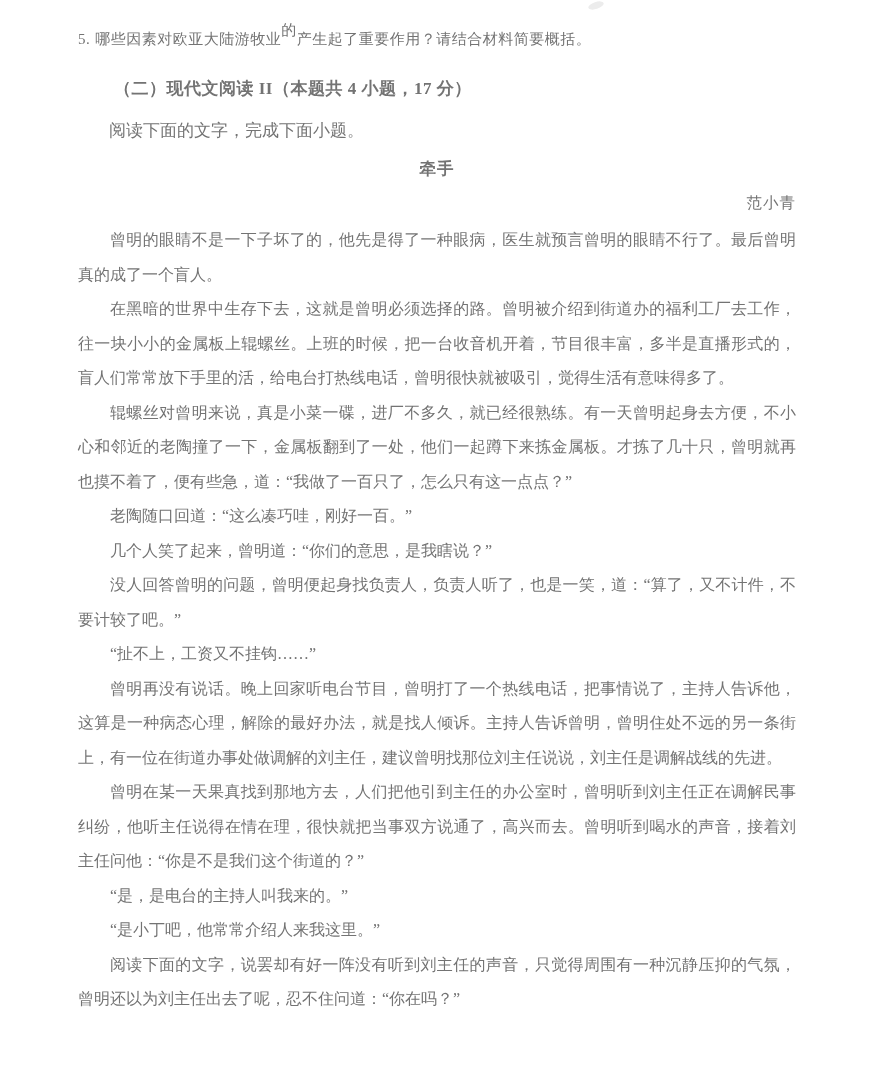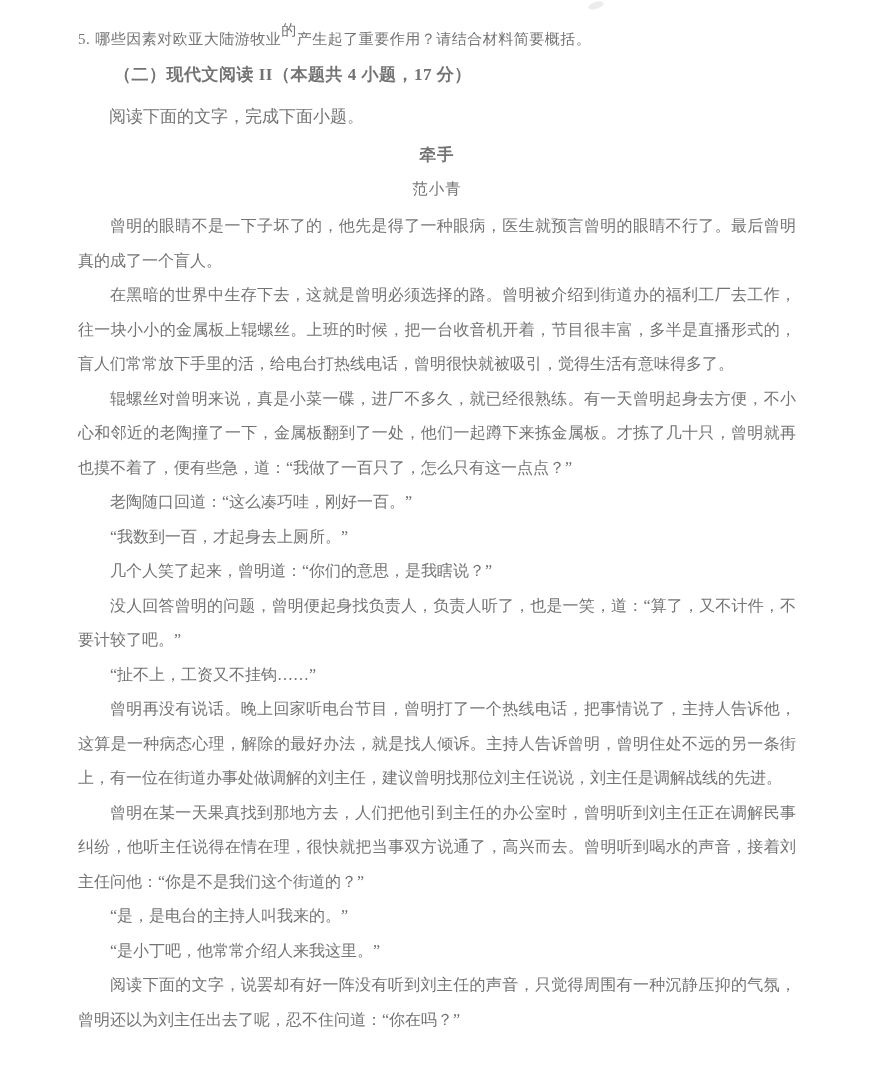--- a/index.html
+++ b/index.html
@@ -39,39 +39,39 @@
   }
   .question .sup {
     position: relative;
     top: -9px;
     display: inline-block;
   }
   .section-heading {
     font-size: 17px;
     font-weight: bold;
     line-height: 26px;
-    margin: 12px 0 0 36px;
+    margin: 26px 0 0 36px;
     letter-spacing: 0.5px;
   }
   .instruction {
     font-size: 17px;
     line-height: 24px;
     margin-top: 17px;
     text-indent: 31px;
   }
   .passage-title {
     text-align: center;
     font-weight: bold;
     font-size: 16.5px;
     line-height: 24px;
     margin-top: 14px;
     letter-spacing: 1px;
   }
   .passage-author {
-    text-align: center;
+    text-align: right;
     font-size: 15.5px;
     line-height: 24px;
     margin-top: 10px;
     letter-spacing: 1px;
   }
   .passage {
     margin-top: 8px;
   }
   .passage p {
     margin: 0;
@@ -99,21 +99,20 @@
 
   <div class="passage-title">牵手</div>
 
   <div class="passage-author">范小青</div>
 
   <div class="passage">
       <p>曾明的眼睛不是一下子坏了的，他先是得了一种眼病，医生就预言曾明的眼睛不行了。最后曾明真的成了一个盲人。</p>
       <p>在黑暗的世界中生存下去，这就是曾明必须选择的路。曾明被介绍到街道办的福利工厂去工作，往一块小小的金属板上辊螺丝。上班的时候，把一台收音机开着，节目很丰富，多半是直播形式的，盲人们常常放下手里的活，给电台打热线电话，曾明很快就被吸引，觉得生活有意味得多了。</p>
       <p>辊螺丝对曾明来说，真是小菜一碟，进厂不多久，就已经很熟练。有一天曾明起身去方便，不小心和邻近的老陶撞了一下，金属板翻到了一处，他们一起蹲下来拣金属板。才拣了几十只，曾明就再也摸不着了，便有些急，道：“我做了一百只了，怎么只有这一点点？”</p>
       <p>老陶随口回道：“这么凑巧哇，刚好一百。”</p>
-      <p>“我数到一百，才起身去上厕所。”</p>
       <p>几个人笑了起来，曾明道：“你们的意思，是我瞎说？”</p>
       <p>没人回答曾明的问题，曾明便起身找负责人，负责人听了，也是一笑，道：“算了，又不计件，不要计较了吧。”</p>
       <p>“扯不上，工资又不挂钩……”</p>
       <p>曾明再没有说话。晚上回家听电台节目，曾明打了一个热线电话，把事情说了，主持人告诉他，这算是一种病态心理，解除的最好办法，就是找人倾诉。主持人告诉曾明，曾明住处不远的另一条街上，有一位在街道办事处做调解的刘主任，建议曾明找那位刘主任说说，刘主任是调解战线的先进。</p>
       <p>曾明在某一天果真找到那地方去，人们把他引到主任的办公室时，曾明听到刘主任正在调解民事纠纷，他听主任说得在情在理，很快就把当事双方说通了，高兴而去。曾明听到喝水的声音，接着刘主任问他：“你是不是我们这个街道的？”</p>
       <p>“是，是电台的主持人叫我来的。”</p>
       <p>“是小丁吧，他常常介绍人来我这里。”</p>
       <p>阅读下面的文字，说罢却有好一阵没有听到刘主任的声音，只觉得周围有一种沉静压抑的气氛，曾明还以为刘主任出去了呢，忍不住问道：“你在吗？”</p>
     </div>
 

